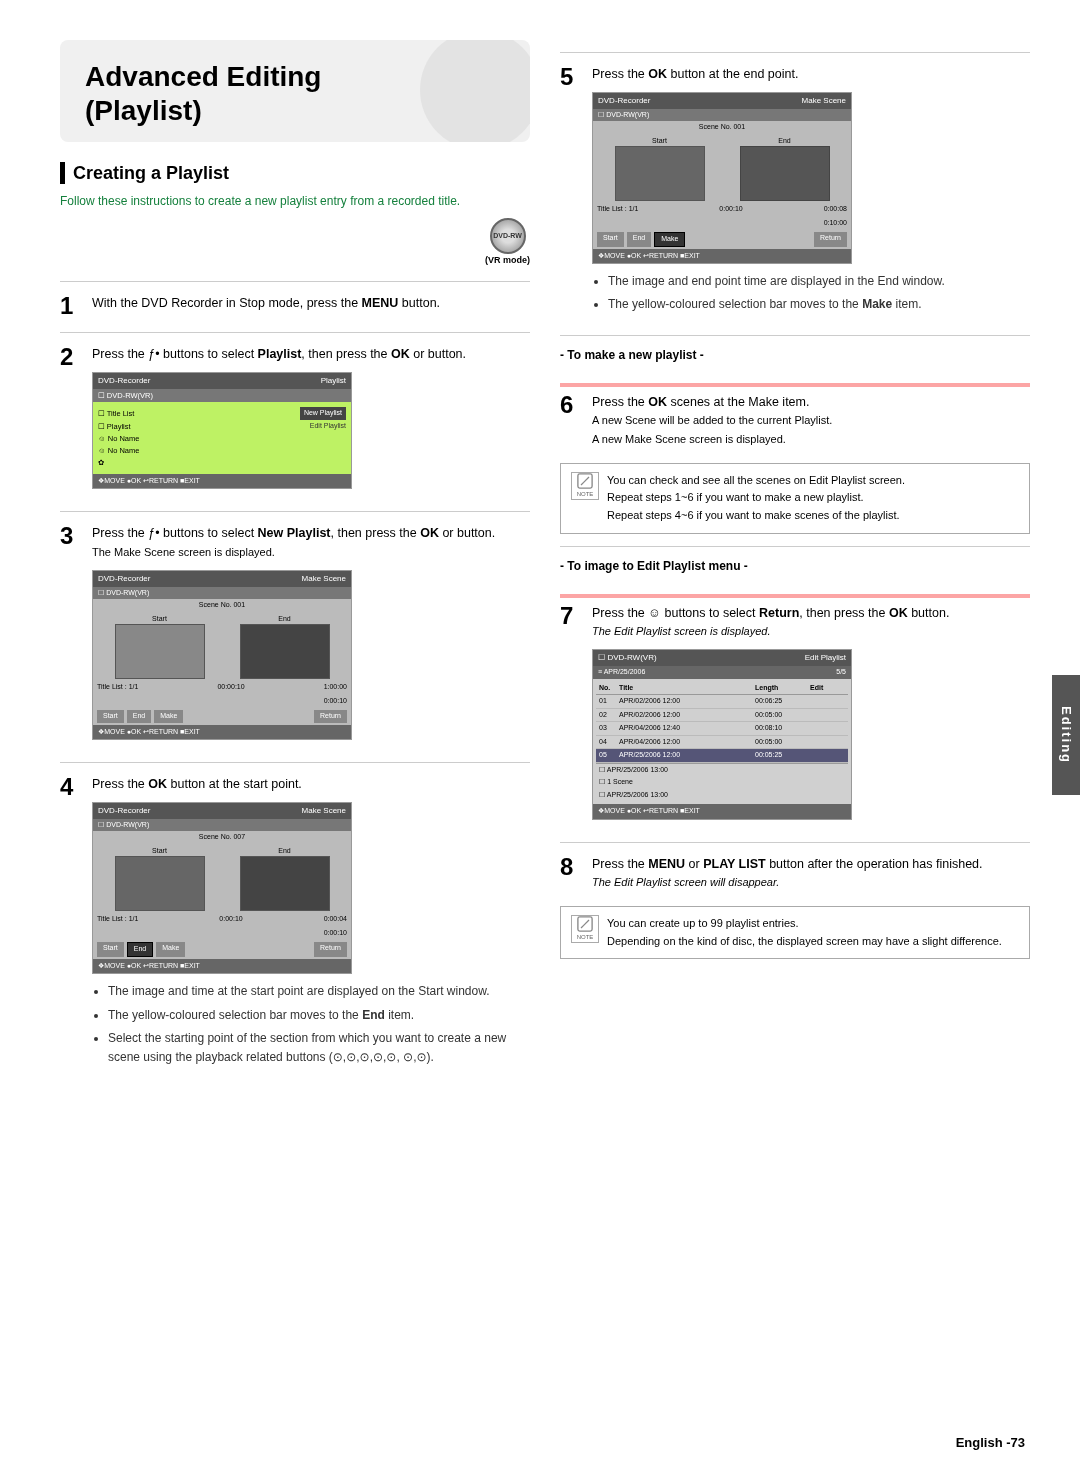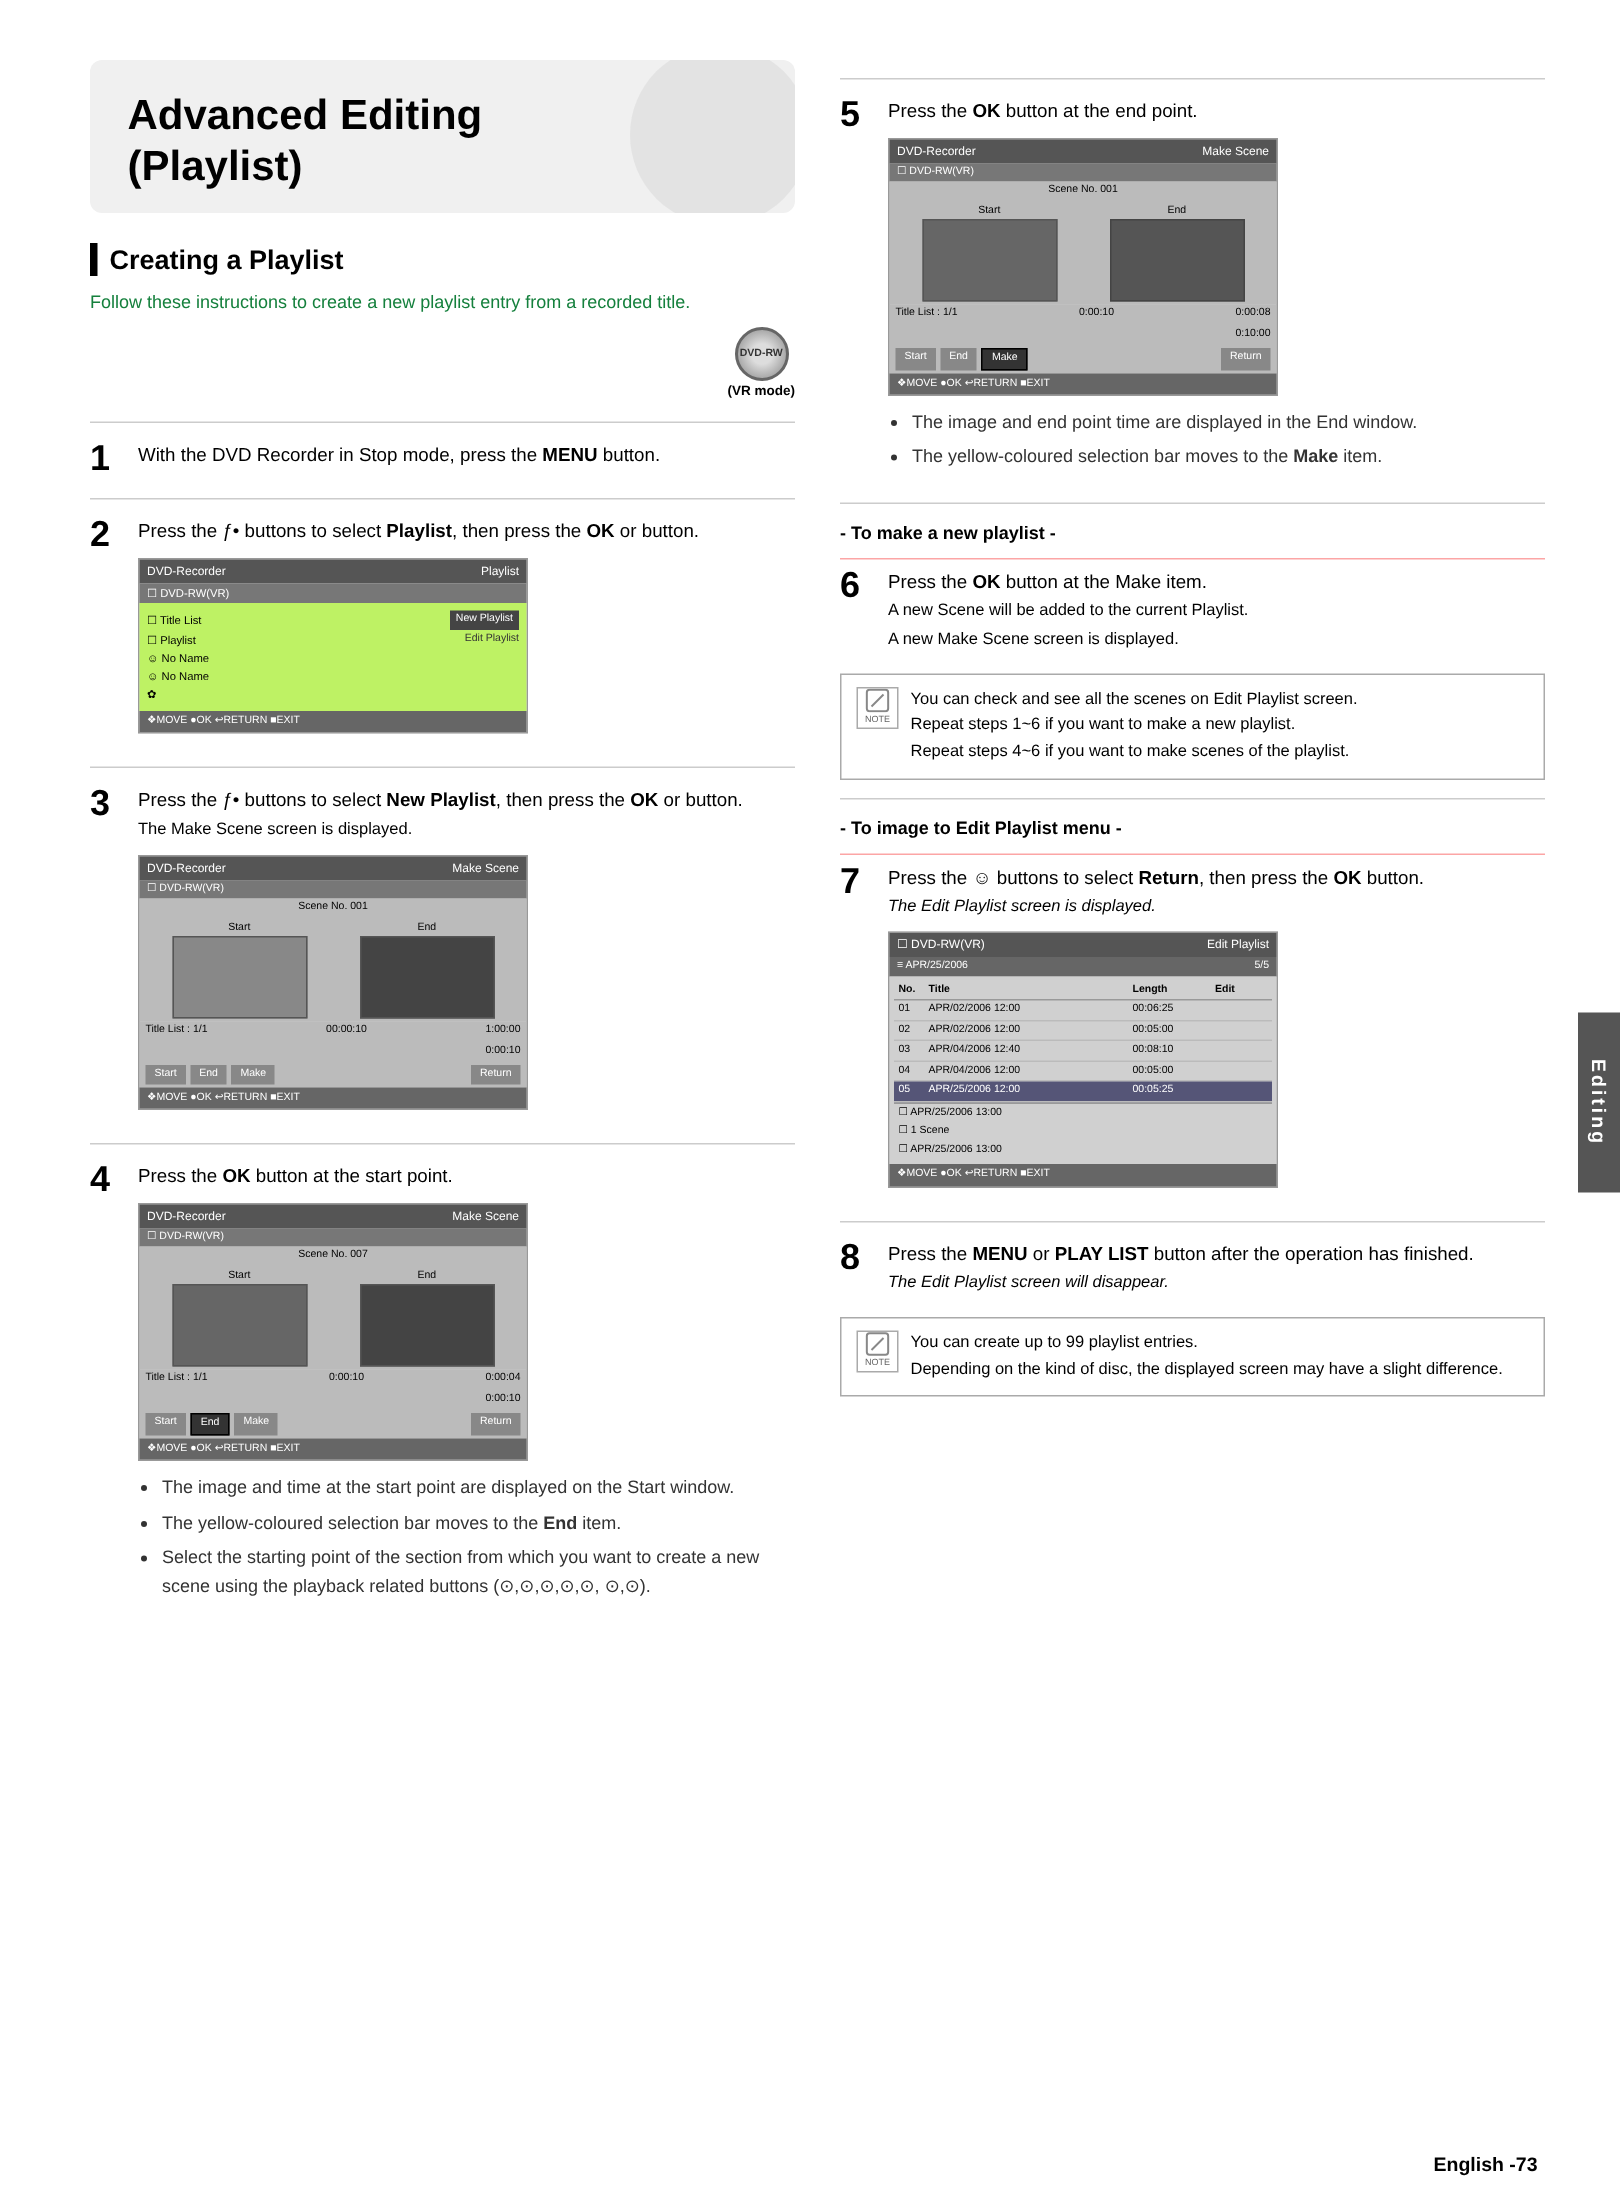--- a/index.html
+++ b/index.html
@@ -302,22 +302,22 @@
       min-width: 28px;
       flex-direction: column;
     }
     .note-text { flex: 1; font-size: 11px; line-height: 1.6; }
 
     
     .sub-heading {
       font-size: 12px;
       font-weight: bold;
       margin: 10px 0 6px 0;
-      border-bottom: 1px solid #fca5a5;
-      padding-bottom: 10px;
+      border-bottom: 4px solid #fca5a5;
+      padding-bottom: 21px;
     }
 
     
     .ep-screen {
       border: 1px solid #999;
       background: #ccc;
       width: 260px;
       font-size: 7.5px;
       margin: 8px 0;
     }
@@ -630,21 +630,21 @@
         </div>
       </div>
 
       <hr class="divider">
 
       <div class="sub-heading">- To make a new playlist -</div>
 
       <div class="step">
         <div class="step-num">6</div>
         <div class="step-content">
-          <span>Press the </span><b>OK</b><span> button at the Make item.</span>
+          <span>Press the </span><b>OK</b><span> scenes at the Make item.</span>
           <br>
           <span style="font-size:11px;text-align:center;">A new Scene will be added to the current Playlist.</span><br>
           <span style="font-size:11px;">A new Make Scene screen is displayed.</span>
         </div>
       </div>
 
       <div class="note-box">
         <div class="note-icon">
           <svg width="18" height="18" viewBox="0 0 18 18">
             <rect x="1" y="1" width="16" height="16" rx="2" fill="none" stroke="#888" stroke-width="1.5"></rect>

